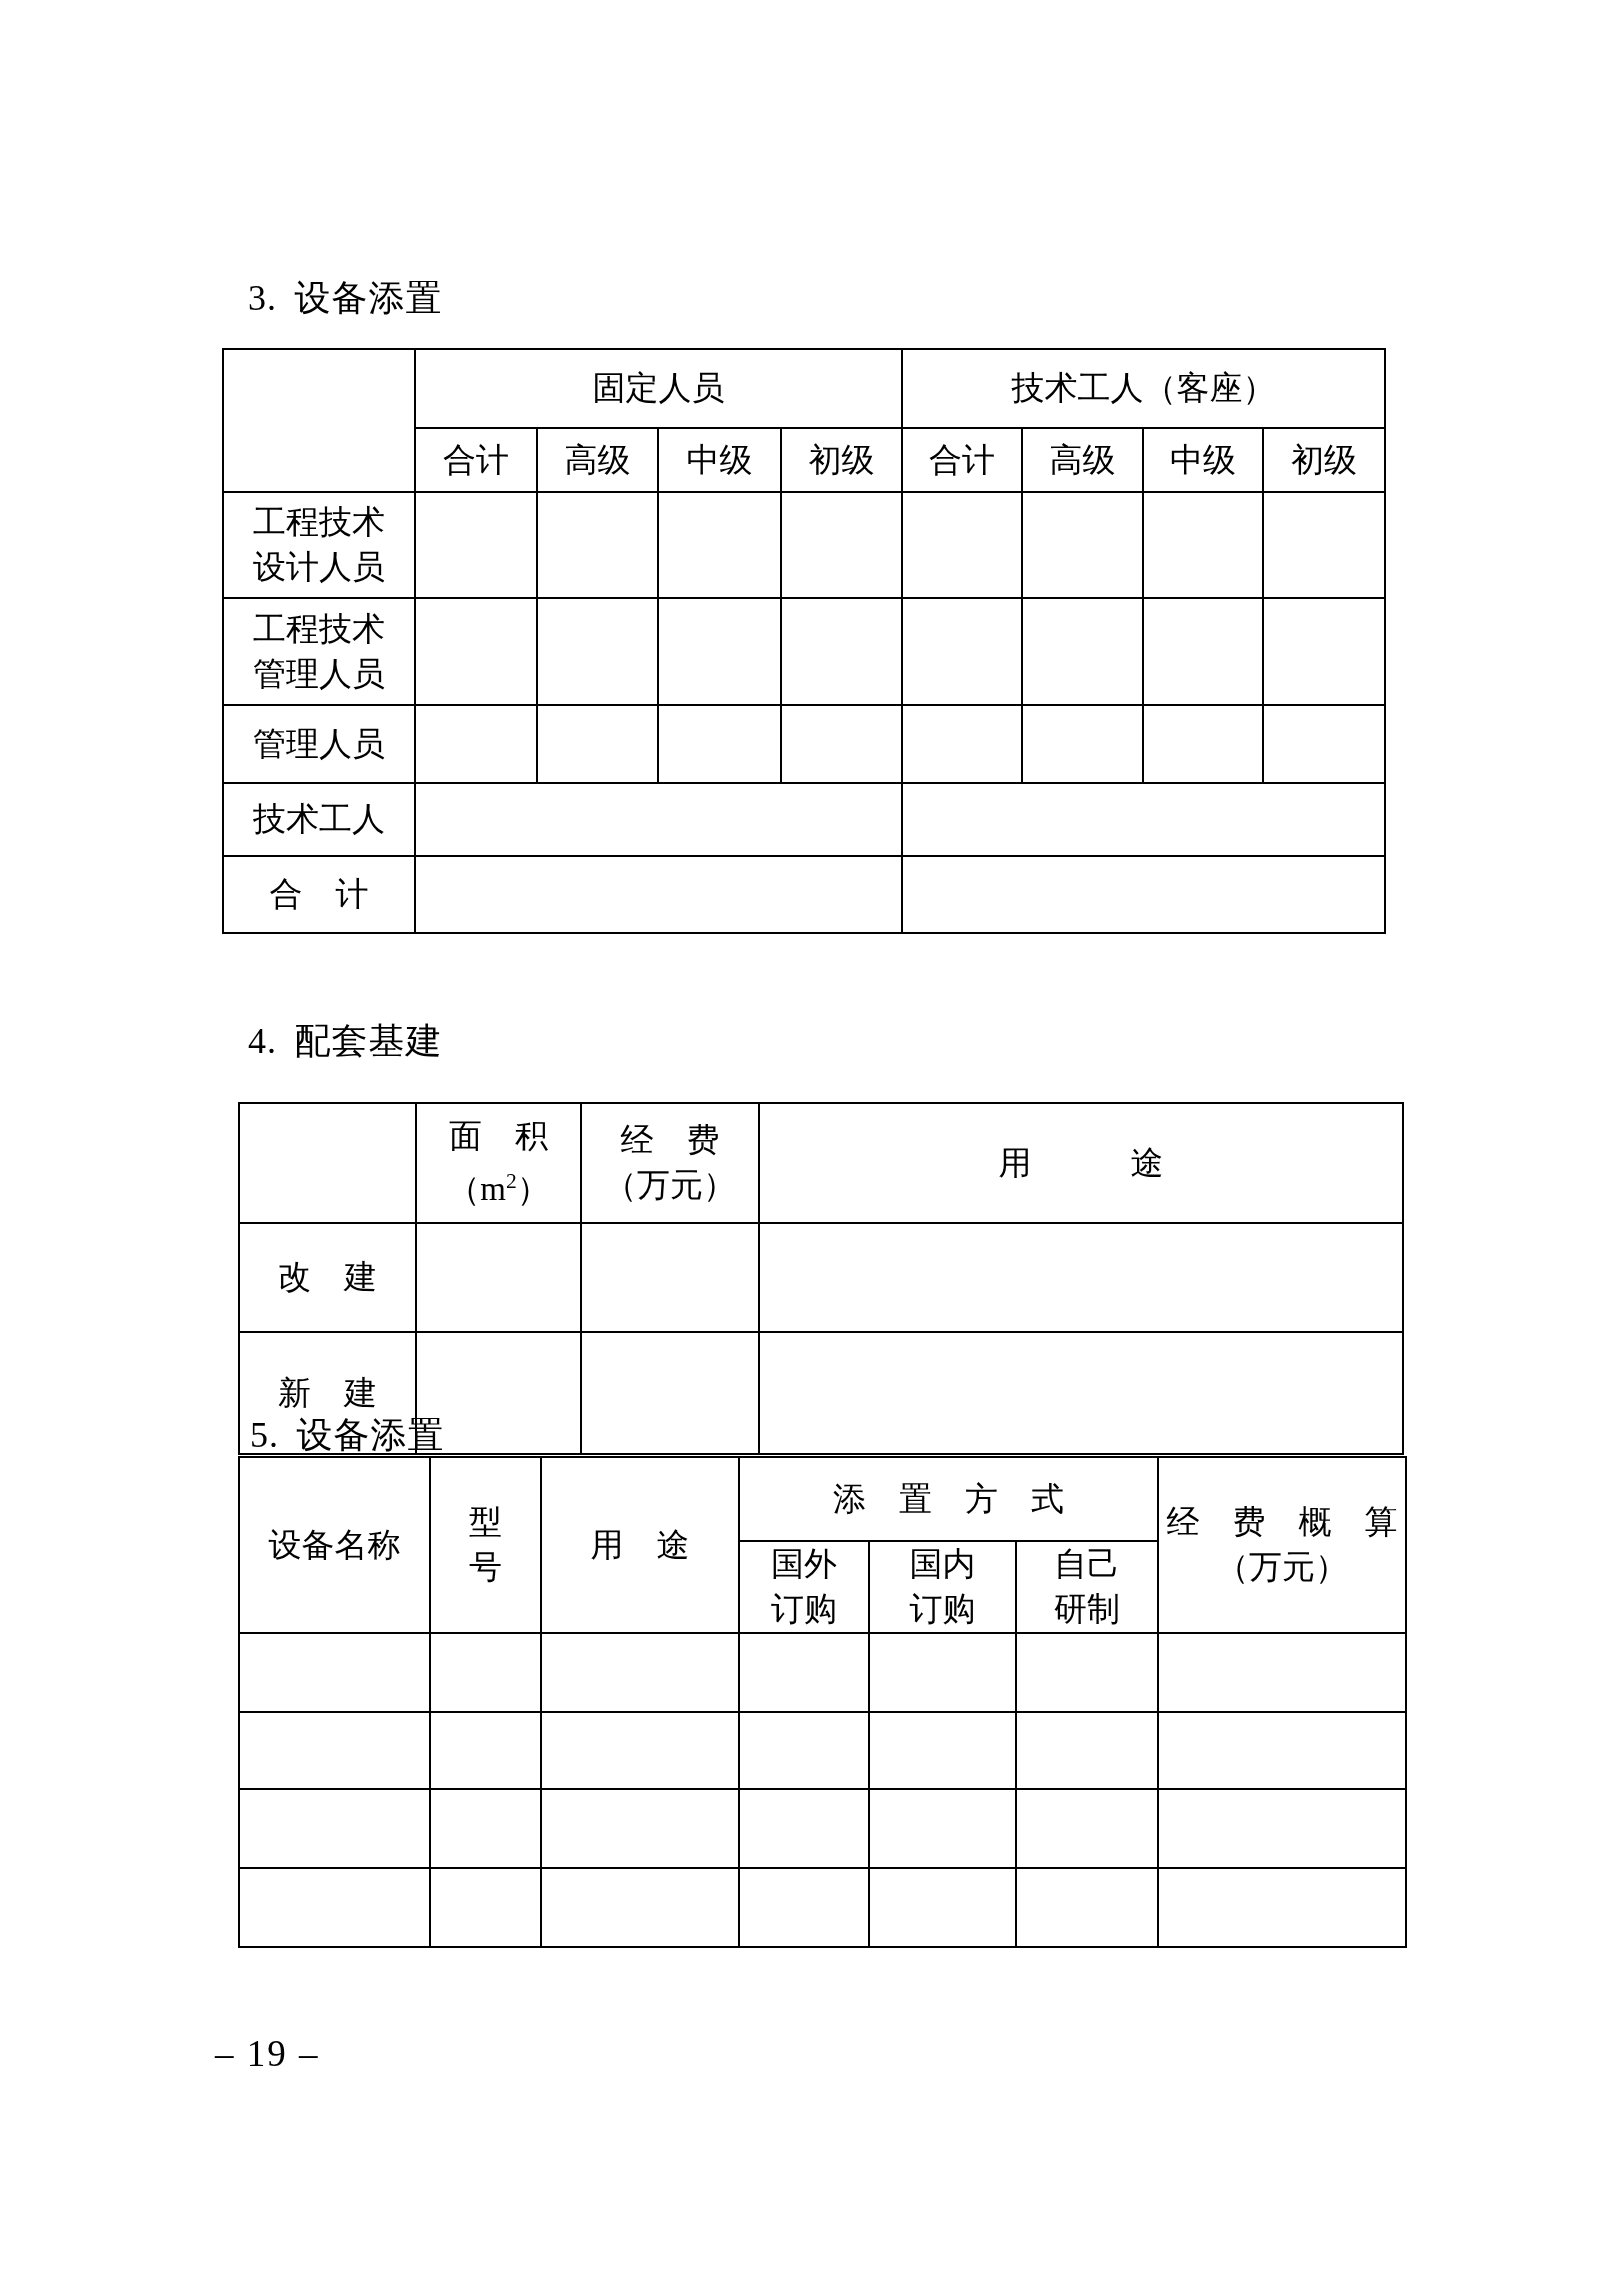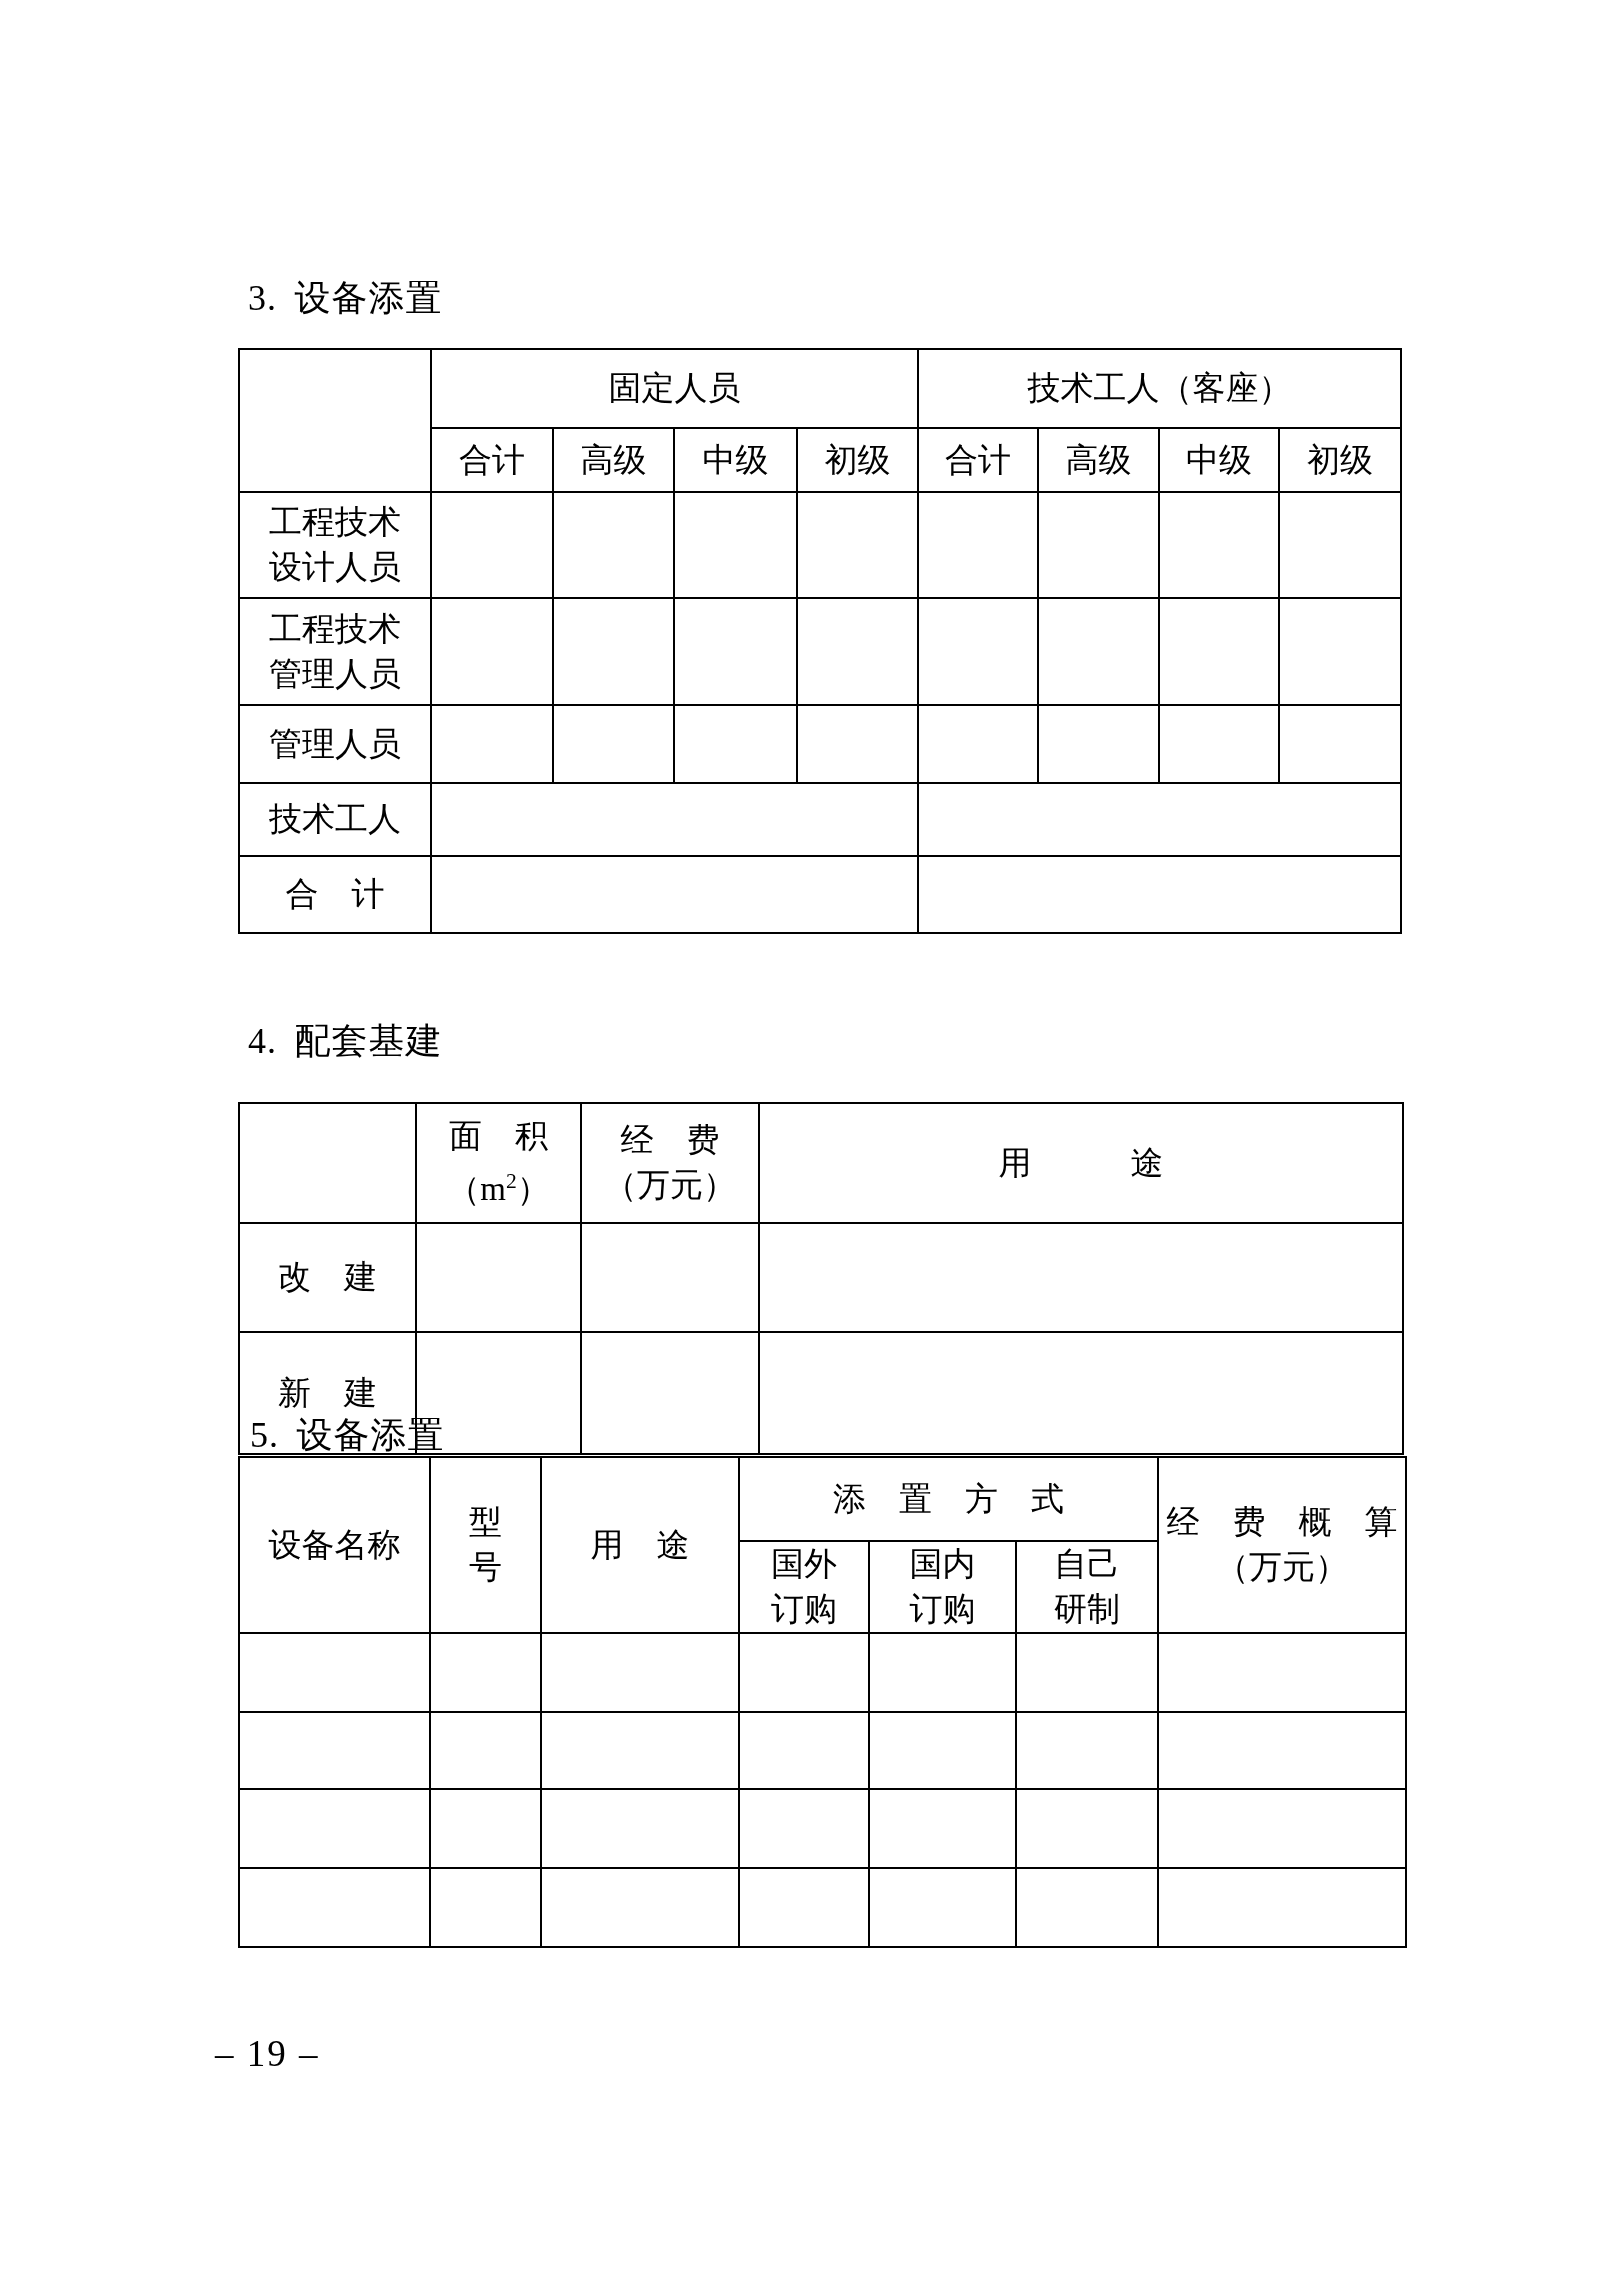--- a/index.html
+++ b/index.html
@@ -26,21 +26,21 @@
     letter-spacing:2px;white-space:nowrap;
   }
 </style>
 </head>
 <body>
 
 <div class="heading" style="left:248px;top:280px;">
   <span class="num">3.</span><span>设备添置</span>
 </div>
 
-<table class="frm" style="left:238px;top:348px;width:1160px;">
+<table class="frm" style="left:222px;top:348px;width:1160px;">
   <colgroup>
     <col style="width:192px">
       <col style="width:122px">
       <col style="width:121px">
     <col style="width:123px">
       <col style="width:121px">
       <col style="width:120px">
     <col style="width:121px">
       <col style="width:120px">
       <col style="width:122px">

